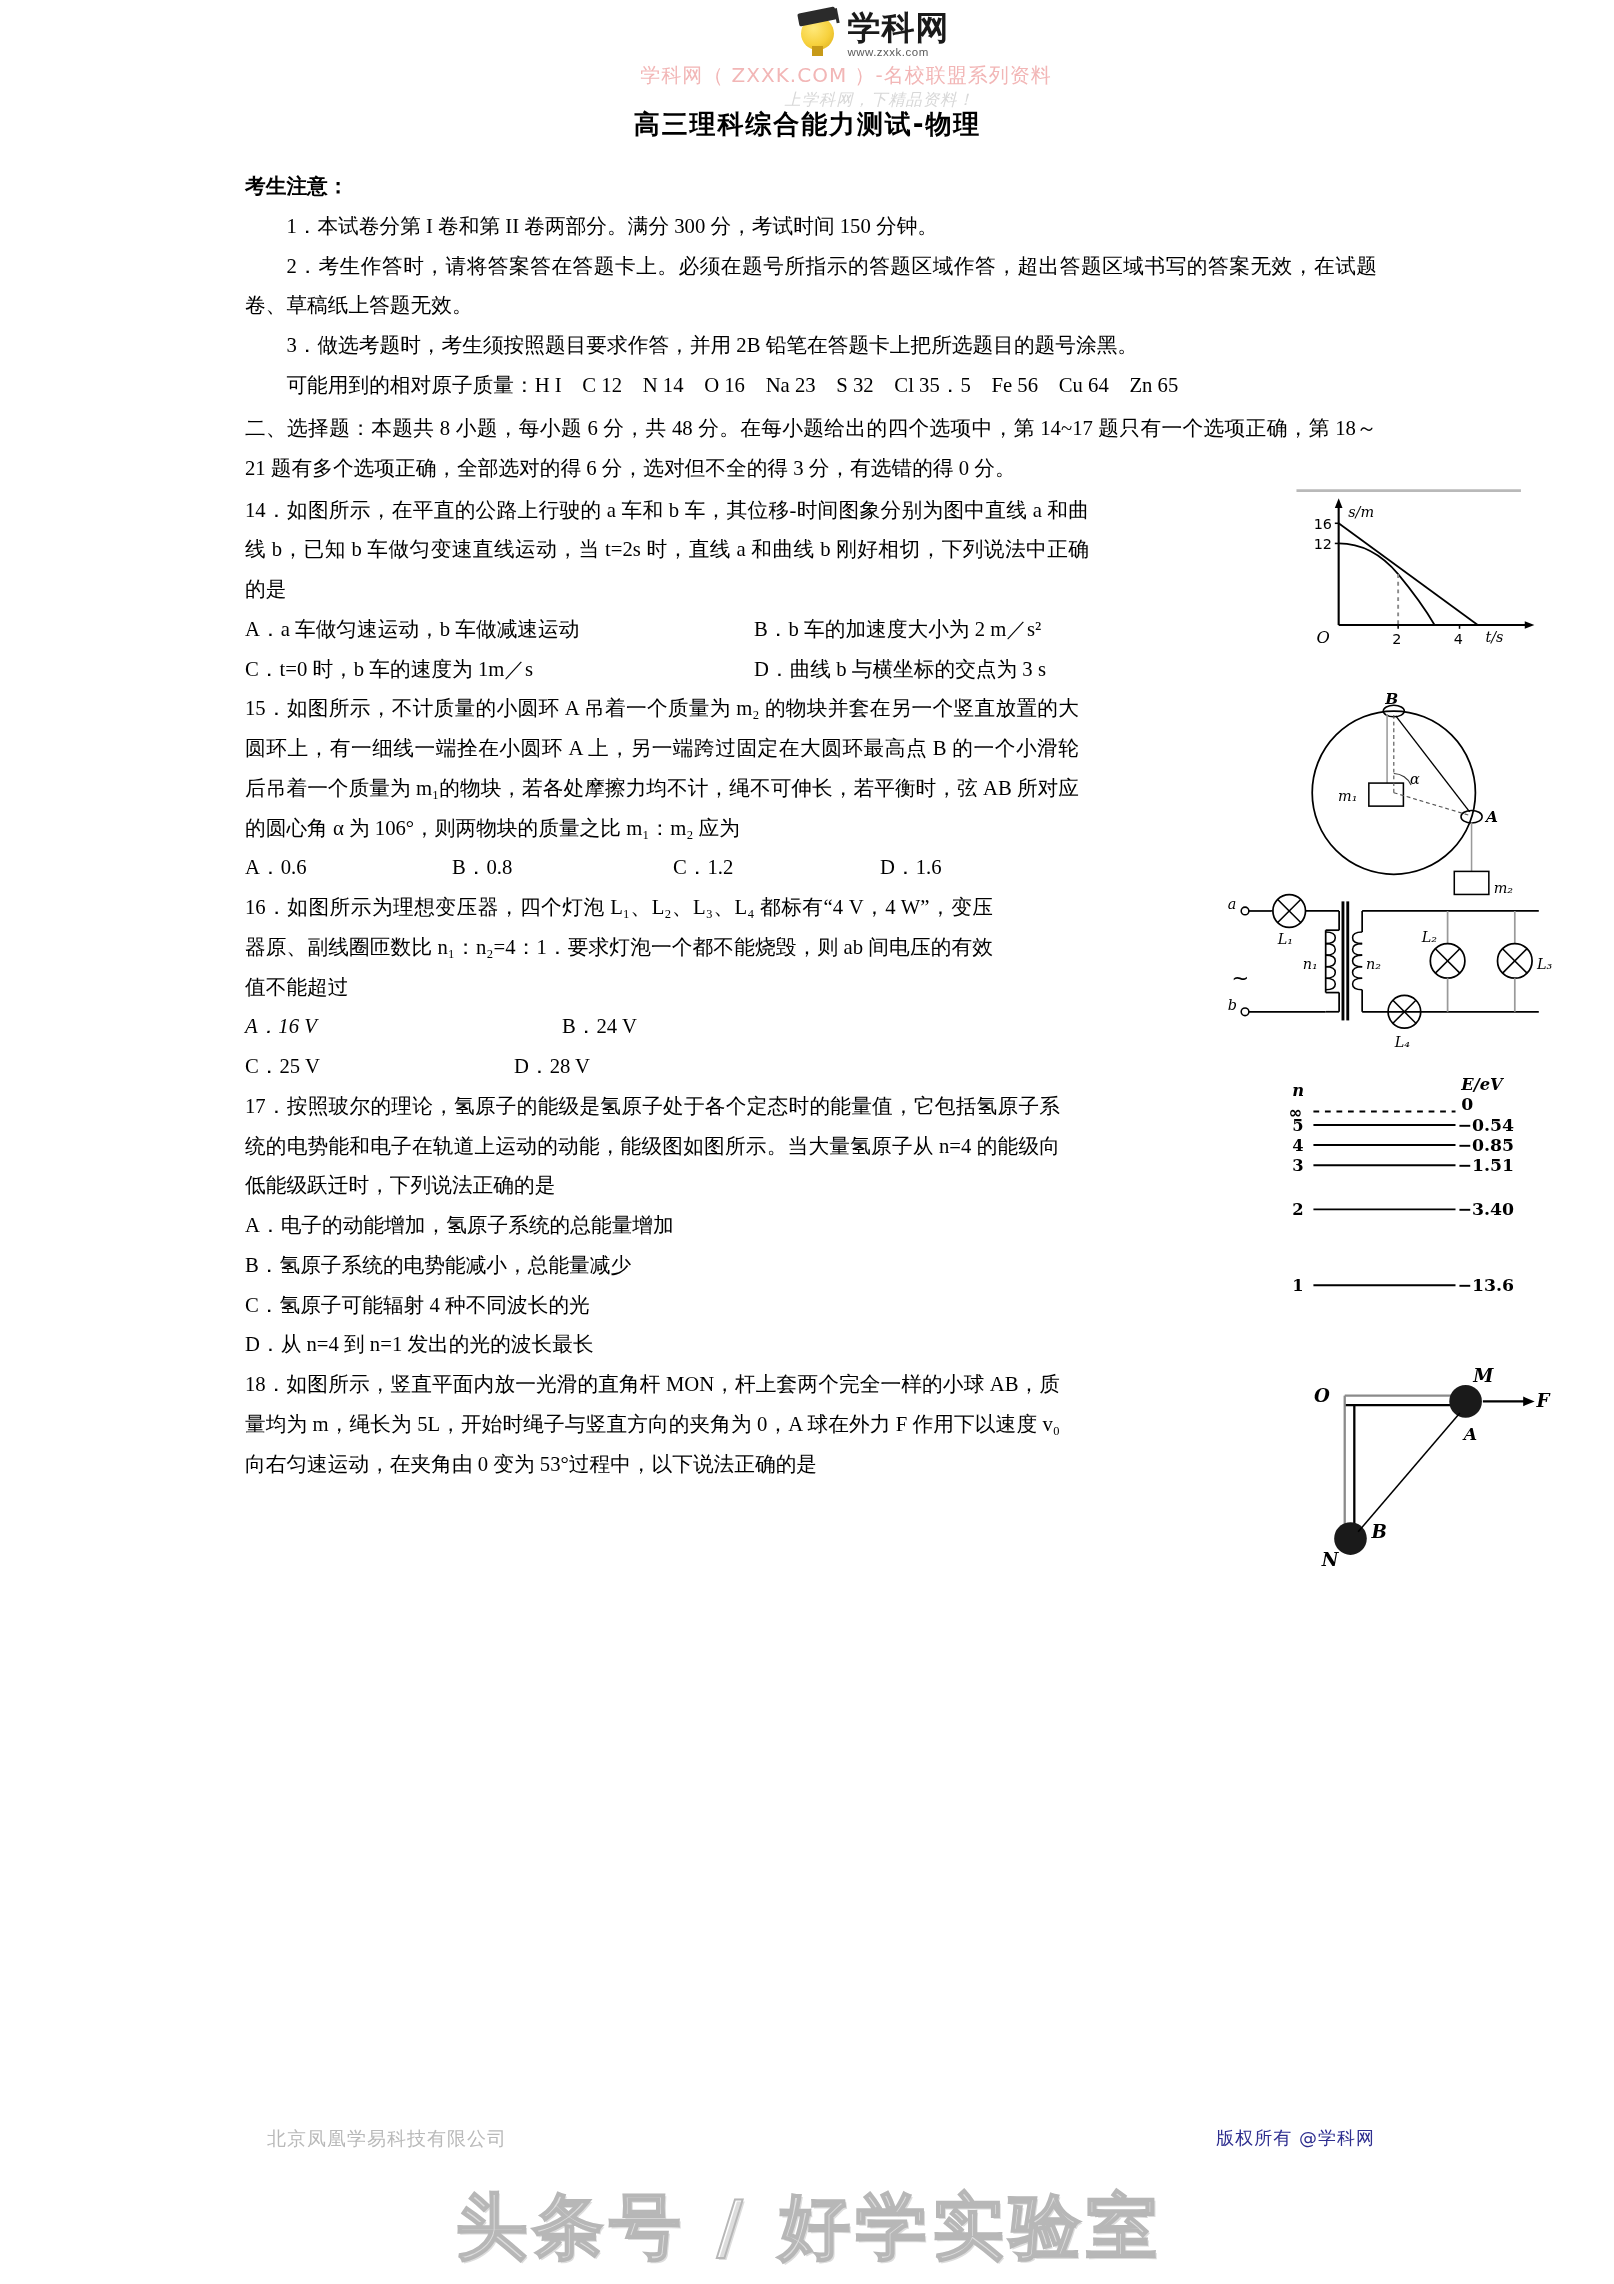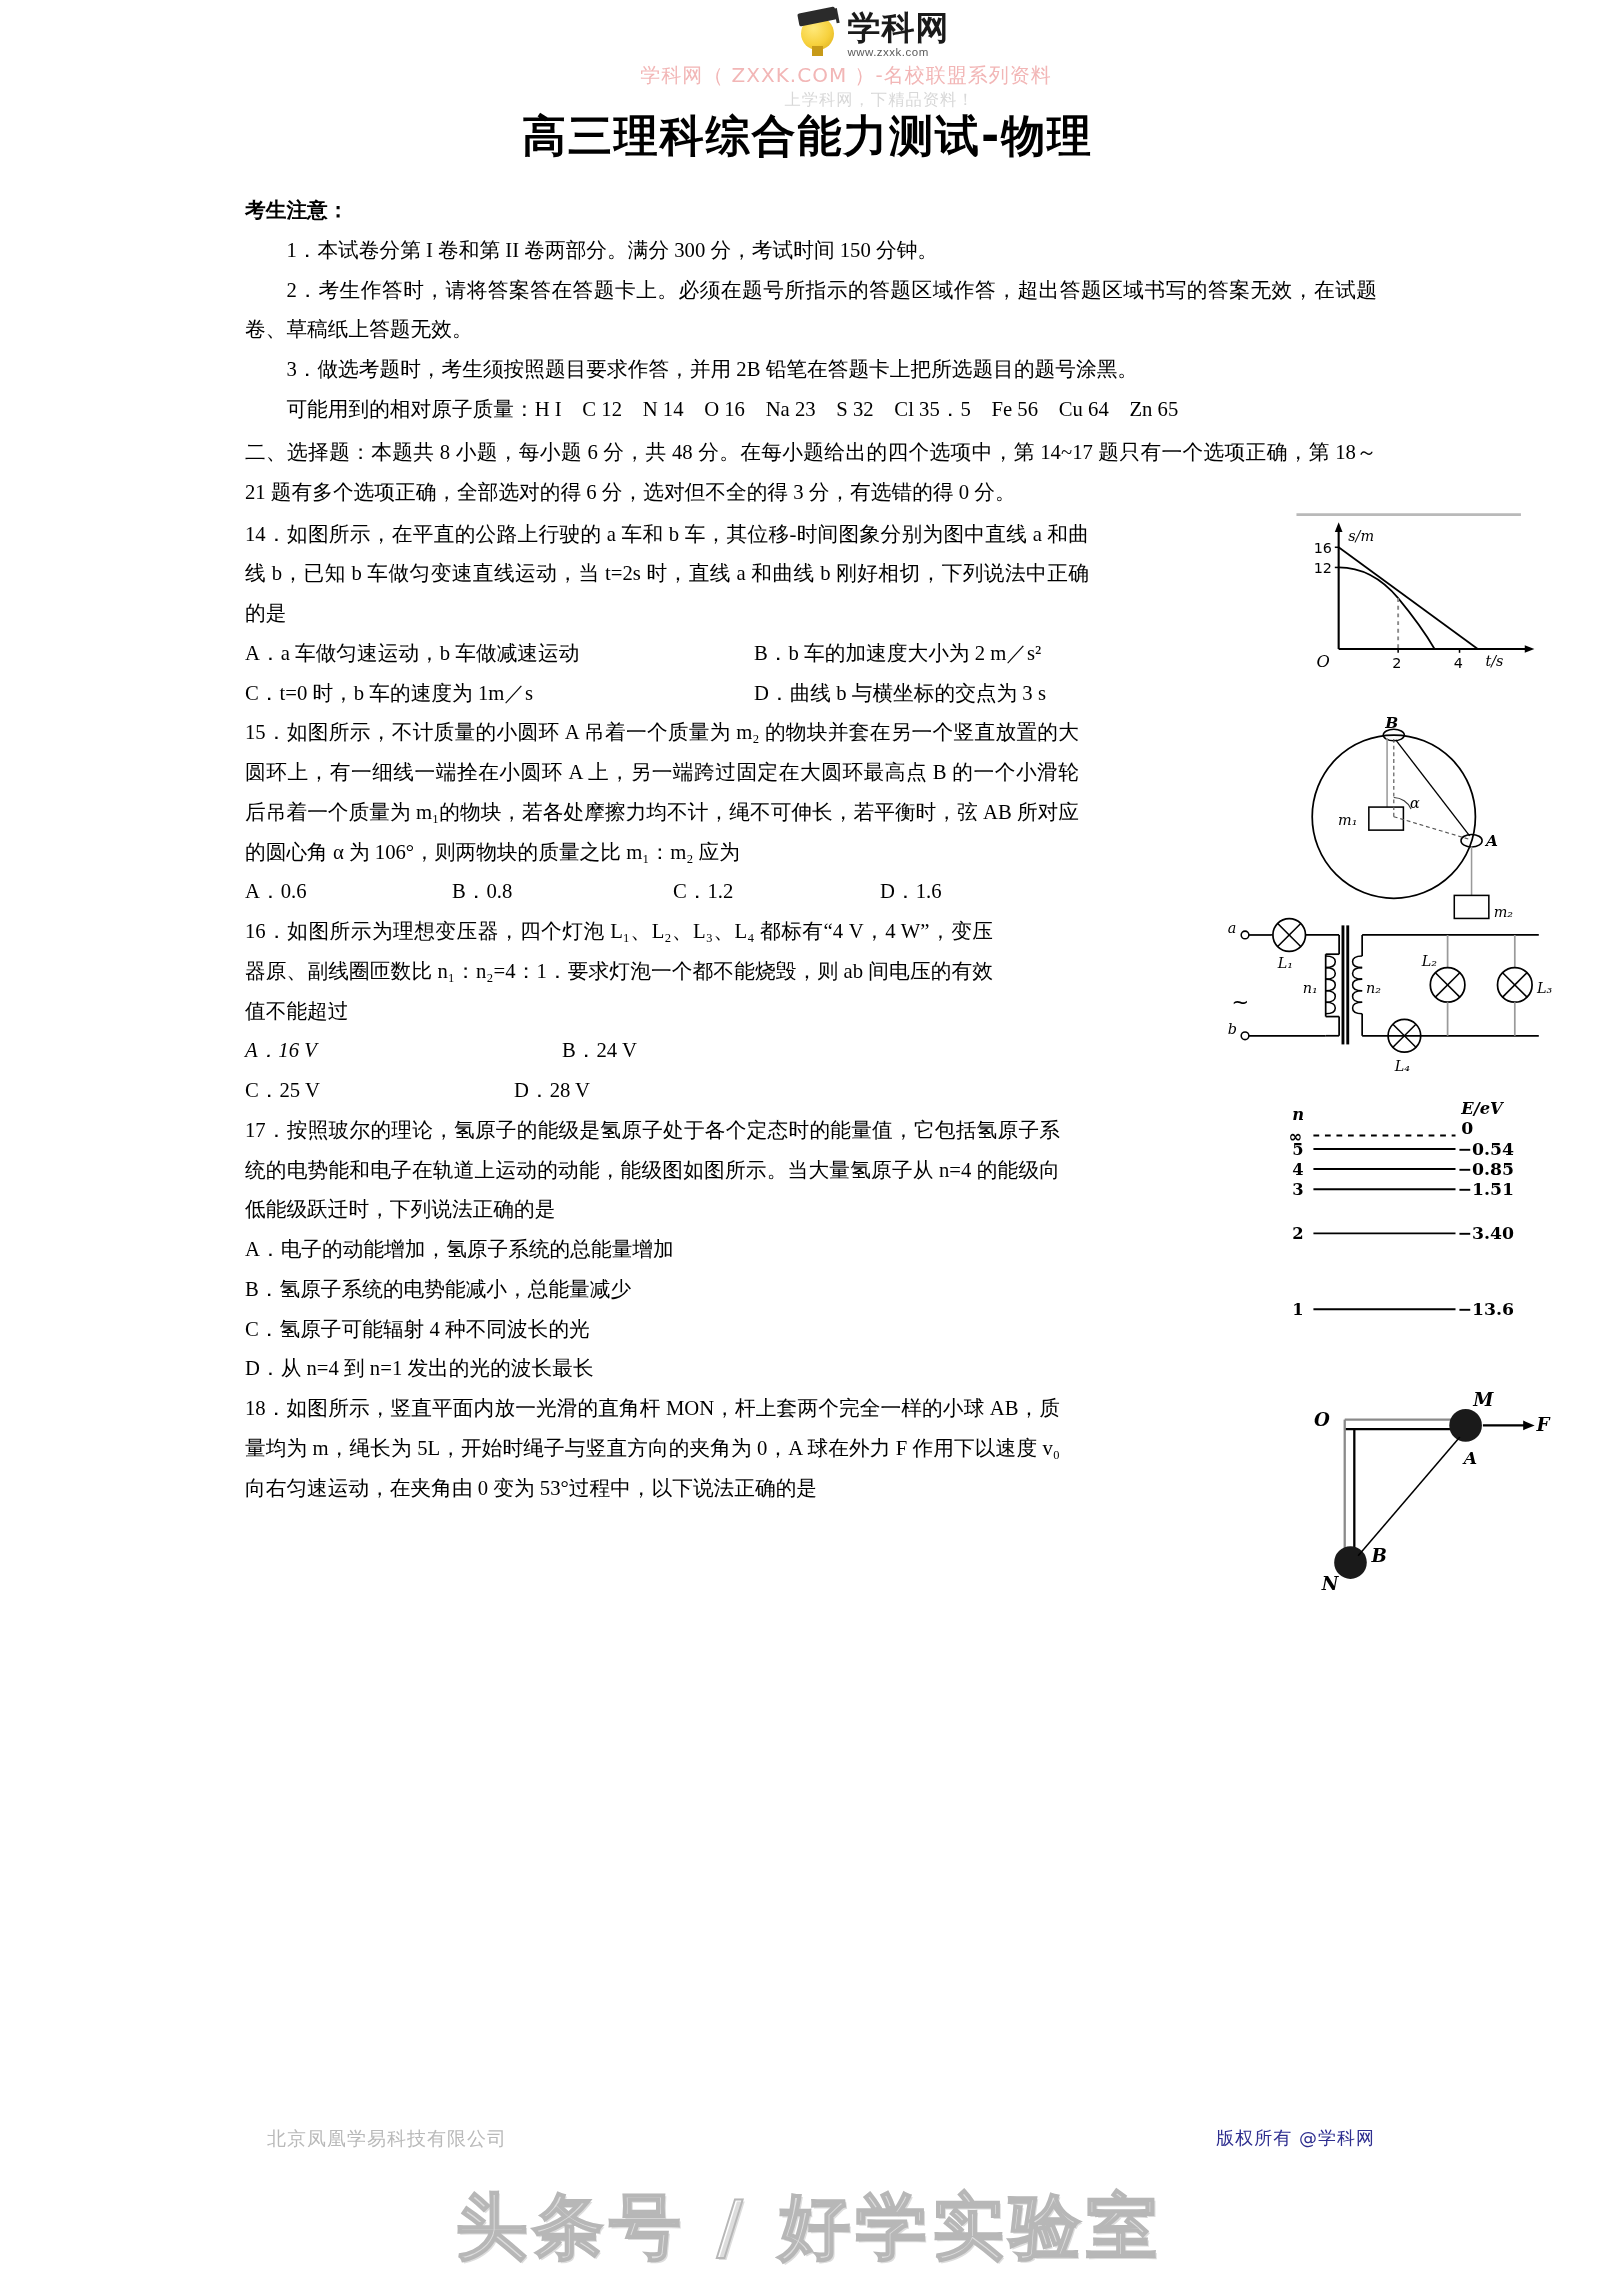--- a/index.html
+++ b/index.html
@@ -77,26 +77,27 @@
     white-space: nowrap;
     font-family: "DejaVu Sans", "Liberation Sans", sans-serif;
   }
   .header-tag {
     font-size: 16.3px;
     color: #d8d8d8;
     letter-spacing: 1px;
     margin-left: 144px;
     white-space: nowrap;
     font-family: "DejaVu Sans", "Liberation Sans", sans-serif;
+    font-style: italic;
   }
 
   
   .doc-title {
     text-align: center;
-    font-size: 44px;
+    font-size: 26px;
     font-weight: bold;
     letter-spacing: 1.9px;
     margin: 21px 0 25px 0;
     font-family: "DejaVu Sans", "Liberation Sans", sans-serif;
   }
 
   
   .page-body {
     padding: 0 238px 0 245px;
     font-size: 20.7px;

